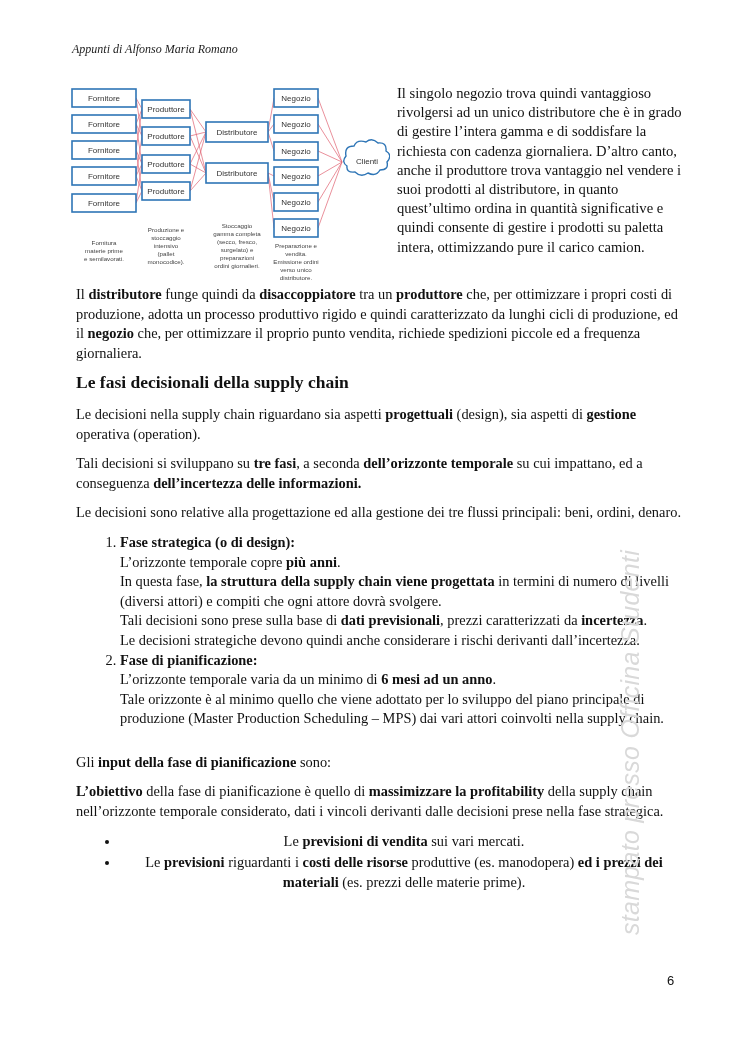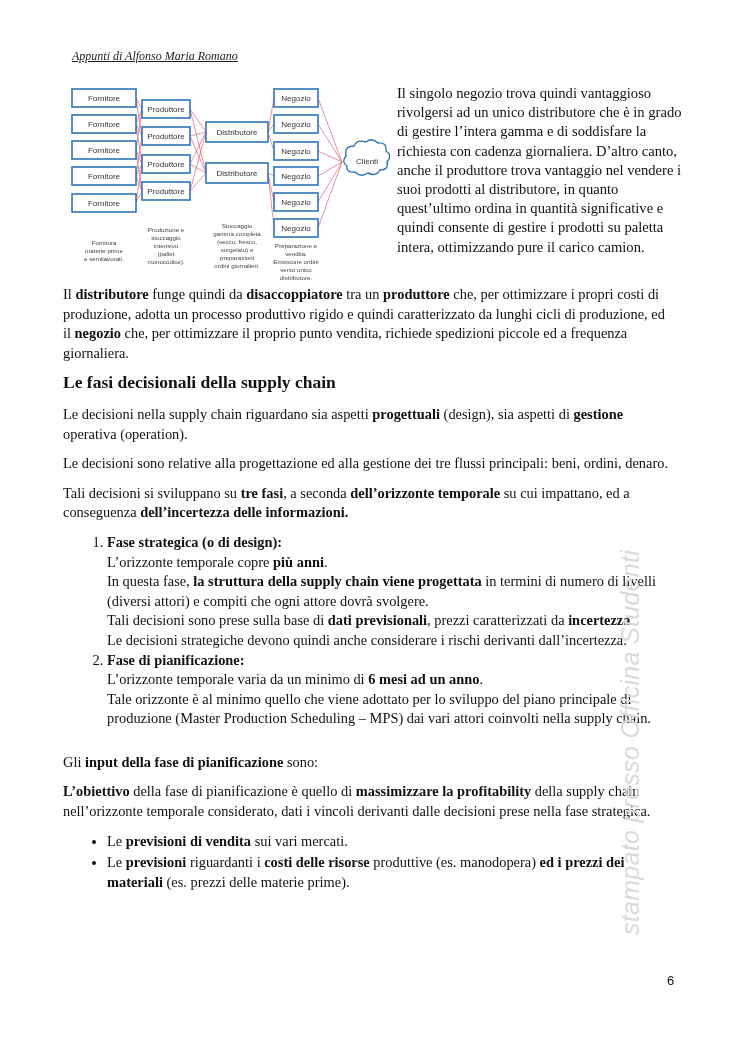--- a/index.html
+++ b/index.html
@@ -1,27 +1,27 @@
 <!DOCTYPE html>
 <html><head>
 <meta charset="utf-8">
 <style>
   html, body { margin: 0; padding: 0; background: #ffffff; }
   body { width: 744px; height: 1052px; position: relative; overflow: hidden;
          font-family: "Liberation Serif", "DejaVu Serif", serif; color: #111; }
-  .header { position: absolute; left: 72px; top: 49px; font-style: italic; font-size: 12px; color: #222; text-decoration: underline; }
+  .header { position: absolute; left: 72px; top: 42px; font-style: italic; font-size: 12px; color: #222; }
   .diagram { position: absolute; left: 70px; top: 84px; width: 320px; height: 200px; }
   .side-text { position: absolute; left: 397px; top: 84px; width: 290px; font-size: 14.6px; line-height: 19.2px; }
-  .body { position: absolute; left: 63px; top: 285px; width: 612px; font-size: 14.4px; line-height: 19.6px; }
+  .body { position: absolute; left: 76px; top: 285px; width: 612px; font-size: 14.4px; line-height: 19.6px; }
   .body p { margin: 0 0 10px 0; }
   h2 { font-size: 17.5px; font-weight: bold; margin: 2px 0 12px 0; }
   ol { margin: 0 0 24px 0; padding-left: 44px; }
   ol li { margin-bottom: 0; }
   ol li .lbl { font-weight: bold; }
-  ul { margin: 0; padding-left: 44px; list-style: disc; }
+  ul { margin: 0; padding-left: 44px; list-style: disc; text-align: center; }
   ul li { margin-bottom: 2px; }
   b { font-weight: bold; }
   .pagenum { position: absolute; left: 667px; top: 973px; font-family: "Liberation Sans", sans-serif; font-size: 13px; }
   .watermark { position: absolute; left: 616px; top: 935px; transform-origin: 0 0; transform: rotate(-90deg);
                font-family: "Liberation Sans", sans-serif; font-style: italic; font-size: 25px; color: #d9d9d9; white-space: nowrap; letter-spacing: 0.3px; }
   .box text { font-family: "Liberation Sans", sans-serif; }
 </style>
 </head>
 <body>
 
@@ -179,23 +179,23 @@
 <div class="side-text">Il singolo negozio trova quindi vantaggioso rivolgersi ad un unico distributore che è in grado di gestire l’intera gamma e di soddisfare la richiesta con cadenza giornaliera. D’altro canto, anche il produttore trova vantaggio nel vendere i suoi prodotti al distributore, in quanto quest’ultimo ordina in quantità significative e quindi consente di gestire i prodotti su paletta intera, ottimizzando pure il carico camion.</div>
 
 <div class="body">
   <p><span>Il </span><b>distributore</b><span> funge quindi da </span><b>disaccoppiatore</b><span> tra un </span><b>produttore</b><span> che, per ottimizzare i propri costi di produzione, adotta un processo produttivo rigido e quindi caratterizzato da lunghi cicli di produzione, ed il </span><b>negozio</b><span> che, per ottimizzare il proprio punto vendita, richiede spedizioni piccole ed a frequenza giornaliera.</span></p>
 
 
   <h2>Le fasi decisionali della supply chain</h2>
 
   <p><span>Le decisioni nella supply chain riguardano sia aspetti </span><b>progettuali</b><span> (design), sia aspetti di </span><b>gestione</b><span> operativa (operation).</span></p>
 
+  <p><span>Tali decisioni si sviluppano su </span><b>tre fasi</b><span>, a seconda </span><b>dell’orizzonte temporale</b><span> su cui impattano, ed a conseguenza </span><b>dell’incertezza delle informazioni.</b></p>
+
   <p>Le decisioni sono relative alla progettazione ed alla gestione dei tre flussi principali: beni, ordini, denaro.</p>
-
-  <p><span>Tali decisioni si sviluppano su </span><b>tre fasi</b><span>, a seconda </span><b>dell’orizzonte temporale</b><span> su cui impattano, ed a conseguenza </span><b>dell’incertezza delle informazioni.</b></p>
 
   <ol>
     <li>
       <span class="lbl">Fase strategica (o di design):</span><br>
       <span>L’orizzonte temporale copre </span><b>più anni</b><span>.</span><br>
       <span>In questa fase, </span><b>la struttura della supply chain viene progettata</b><span> in termini di numero di livelli (diversi attori) e compiti che ogni attore dovrà svolgere.</span><br>
       <span>Tali decisioni sono prese sulla base di </span><b>dati previsionali</b><span>, prezzi caratterizzati da </span><b>incertezza</b><span>.</span><br>
       <span>Le decisioni strategiche devono quindi anche considerare i rischi derivanti dall’incertezza.</span>
     </li>
     <li>

